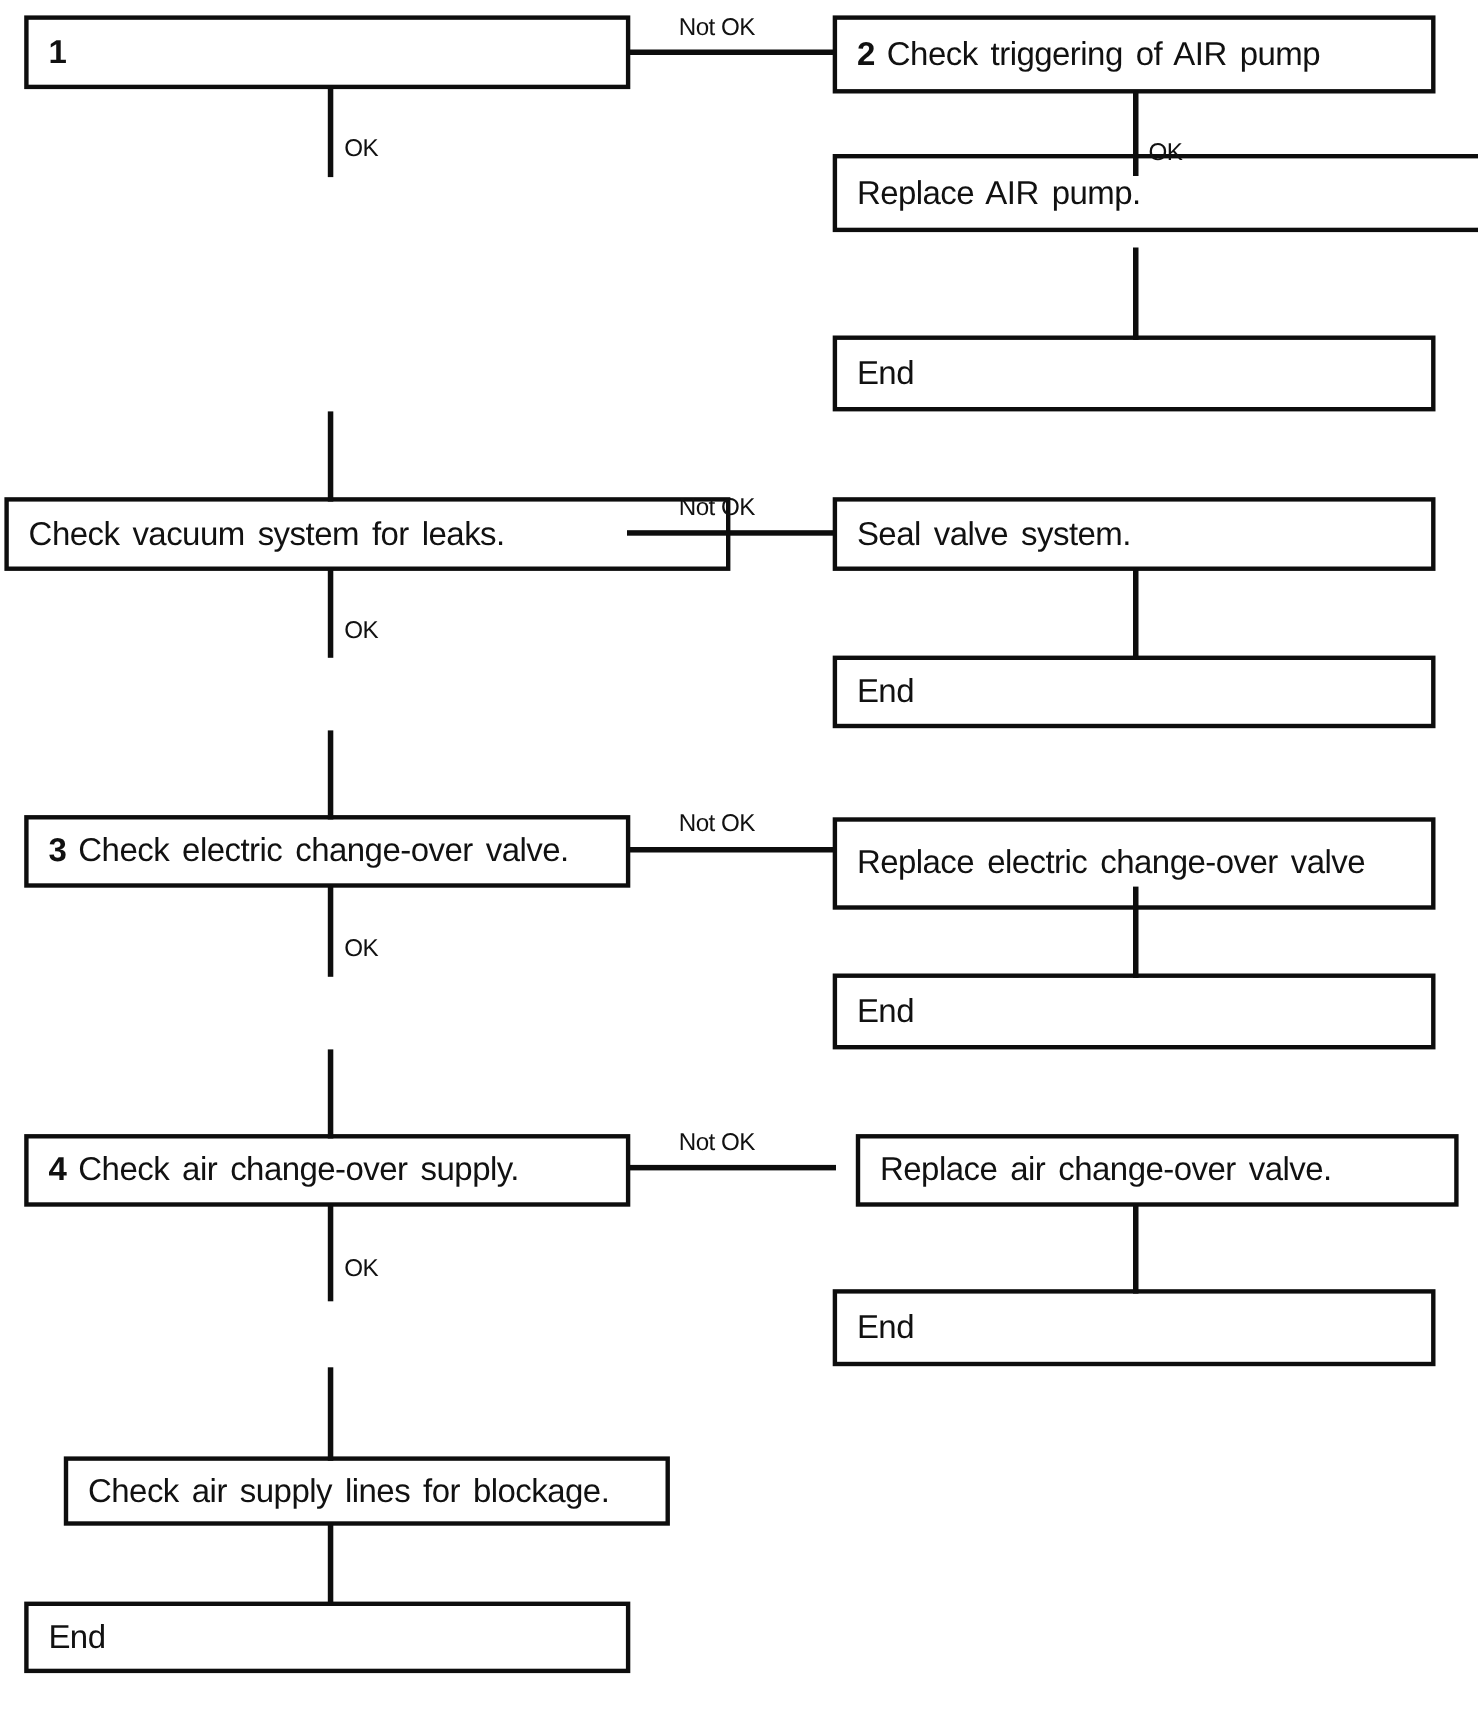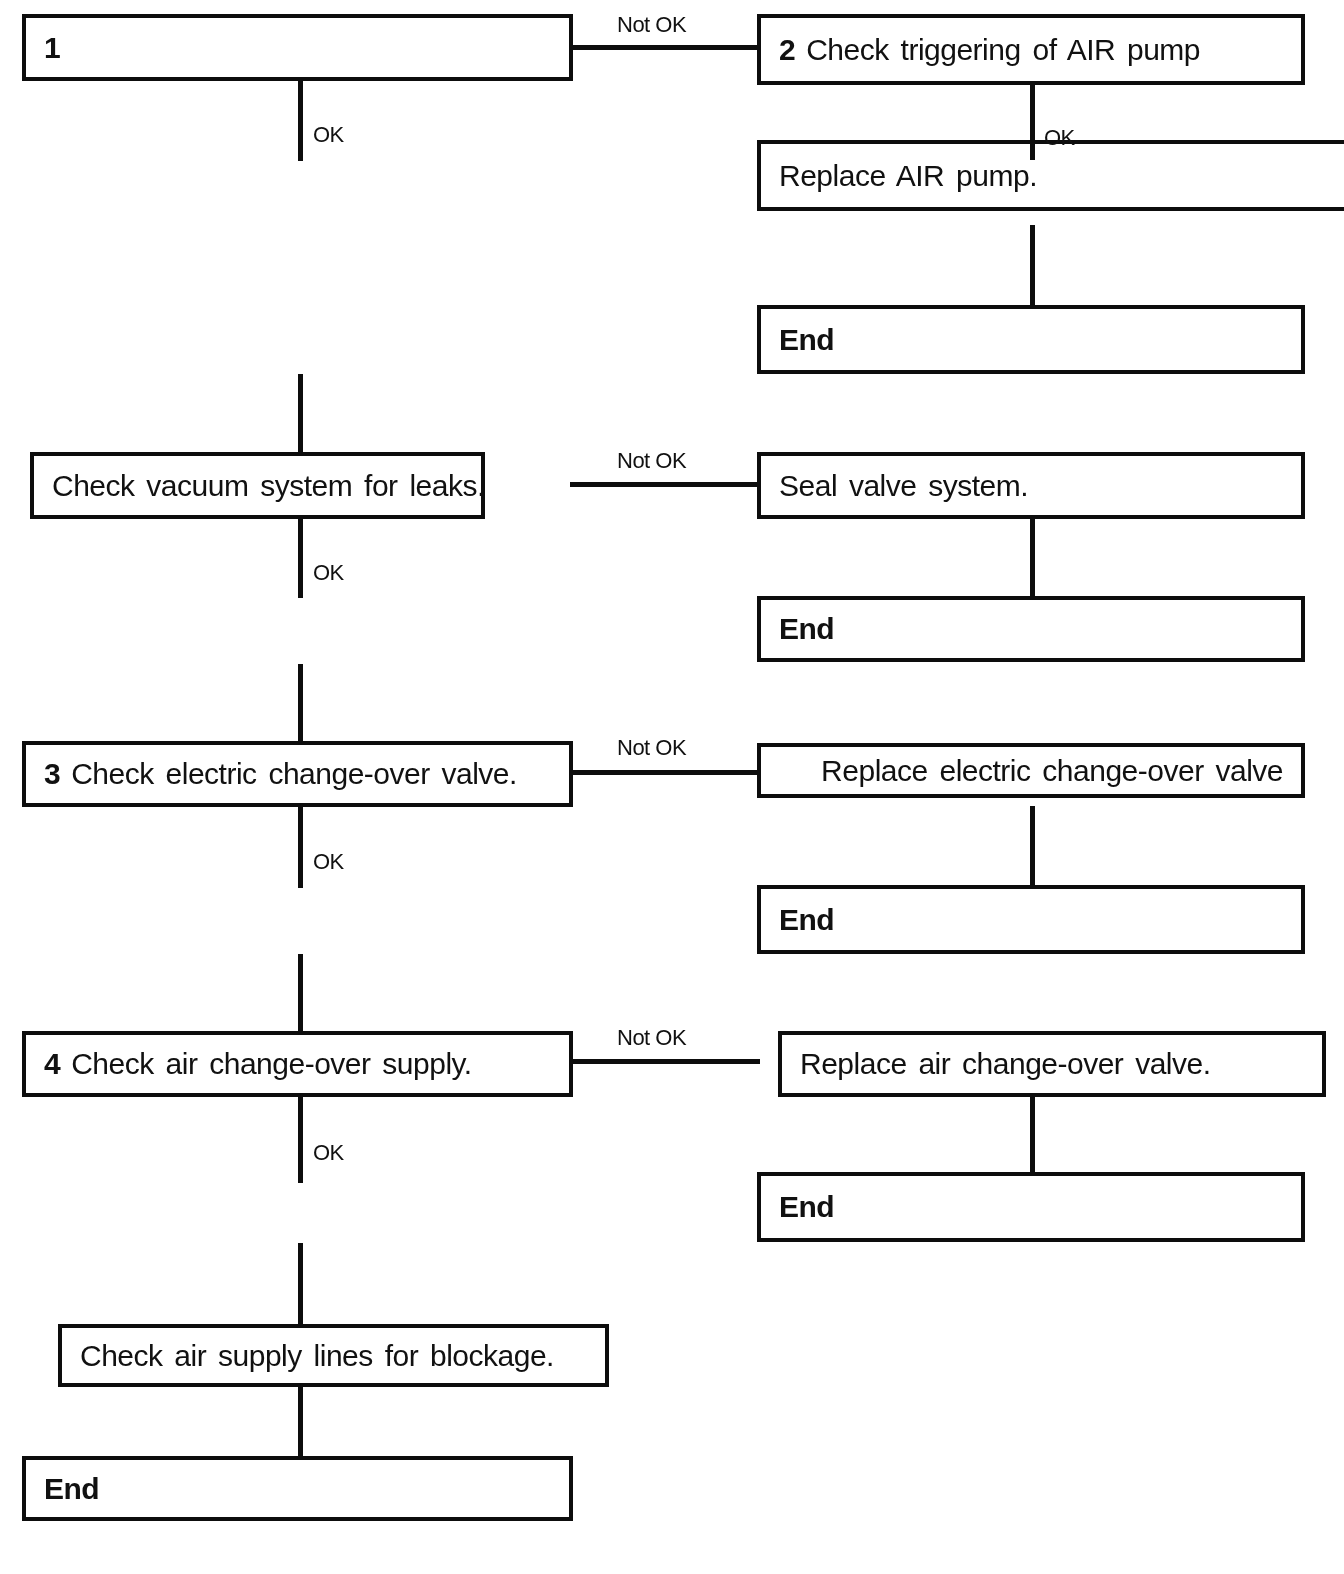--- a/index.html
+++ b/index.html
@@ -27,21 +27,21 @@
     font-size: 30px;
     letter-spacing: -0.5px;
     word-spacing: 4px;
     white-space: nowrap;
   }
   .box .num {
     font-weight: bold;
     margin-right: 11px;
   }
   .box.end .txt {
-    font-weight: bold;
+    font-weight: normal;
   }
   .vline {
     position: absolute;
     width: 5px;
     background: #0d0d0d;
   }
   .hline {
     position: absolute;
     height: 5px;
     background: #0d0d0d;
@@ -50,33 +50,33 @@
     position: absolute;
     font-size: 22px;
     letter-spacing: -0.5px;
     white-space: nowrap;
     color: #111111;
     line-height: 34px;
   }
 
   
   #b-step1            { left: 22px;  top: 14px;   width: 551px; height: 67px; }
-  #b-vacuum           { left: 30px;  top: 452px;  width: 455px; height: 67px; }
+  #b-vacuum           { left: 4px;  top: 452px;  width: 660px; height: 67px; }
   #b-step3            { left: 22px;  top: 741px;  width: 551px; height: 66px; }
   #b-step4            { left: 22px;  top: 1031px; width: 551px; height: 66px; }
   #b-airsupply        { left: 22px;  top: 1324px; width: 551px; height: 63px; margin-left: 36px; }
   #b-end-final        { left: 22px;  top: 1456px; width: 551px; height: 65px; }
 
   
   #b-step2            { left: 757px; top: 14px;   width: 548px; height: 71px; }
   #b-replace-pump     { left: 757px; top: 140px;  width: 640px; height: 71px; }
   #b-end-pump         { left: 757px; top: 305px;  width: 548px; height: 69px; }
   #b-seal             { left: 757px; top: 452px;  width: 548px; height: 67px; }
   #b-end-vacuum       { left: 757px; top: 596px;  width: 548px; height: 66px; }
-  #b-replace-electric { left: 757px; top: 743px;  width: 548px; height: 55px; justify-content: flex-end; }
+  #b-replace-electric { left: 757px; top: 743px;  width: 548px; height: 84px; }
   #b-end-electric     { left: 757px; top: 885px;  width: 548px; height: 69px; }
   #b-replace-airvalve { left: 778px; top: 1031px; width: 548px; height: 66px; }
   #b-end-airvalve     { left: 757px; top: 1172px; width: 548px; height: 70px; }
 
   
   #v1a { left: 298px; top: 80px;   height: 81px; }
   #v1b { left: 298px; top: 374px;  height: 82px; }
   #v2a { left: 298px; top: 517px;  height: 81px; }
   #v2b { left: 298px; top: 664px;  height: 81px; }
   #v3a { left: 298px; top: 805px;  height: 83px; }

